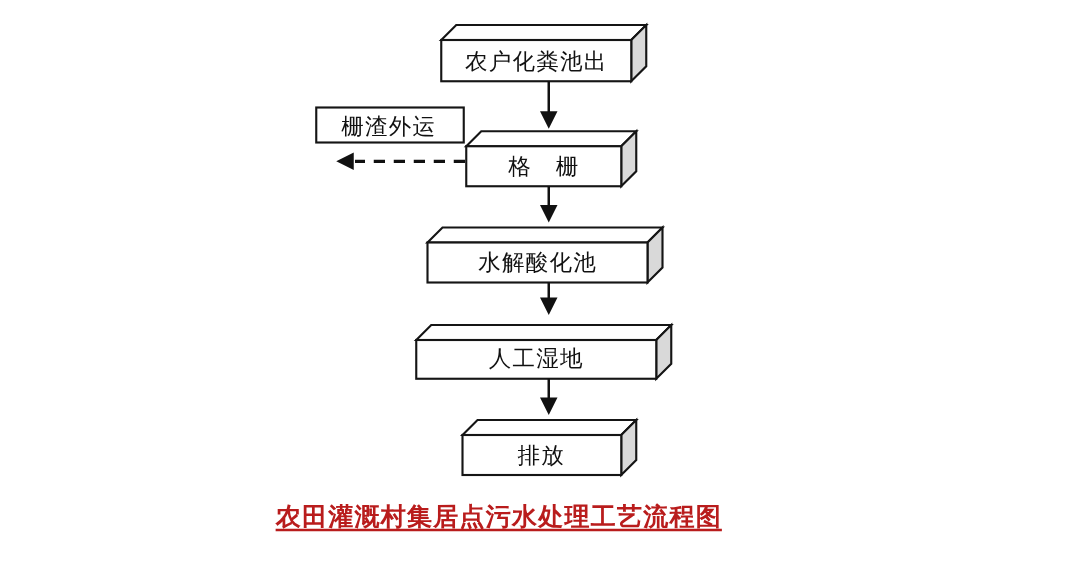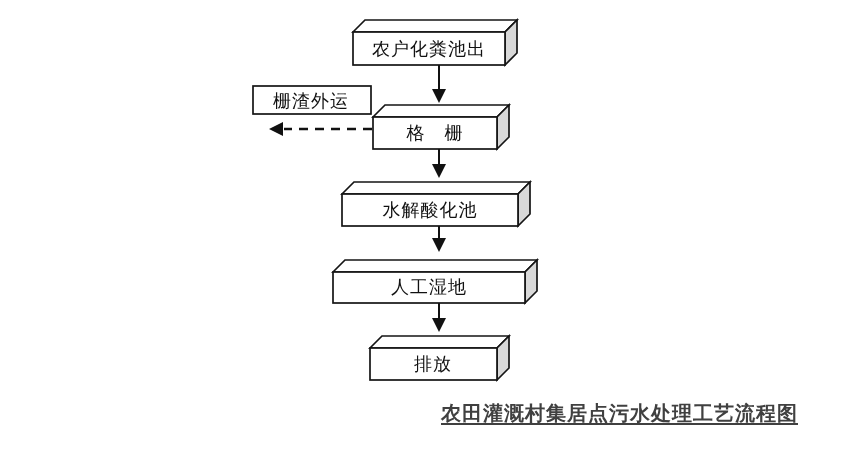--- a/index.html
+++ b/index.html
@@ -44,25 +44,25 @@
   .arrow-shaft.dashed {
     stroke-width: 2.6;
     stroke-dasharray: 9 7;
   }
   .arrow-head { fill: #111111; stroke: none; }
   .caption {
     position: absolute;
     top: 400px;
     left: 0;
     width: 798px;
-    text-align: right;
+    text-align: center;
     font-size: 20px;
     font-weight: bold;
     letter-spacing: 1px;
-    color: #404040;
+    color: #b91c1c;
     text-decoration: underline;
     text-underline-offset: 3px;
   }
 </style>
 </head>
 <body>
 
 <div class="stage">
   <svg width="865" height="455" viewBox="0 0 865 455">
 

